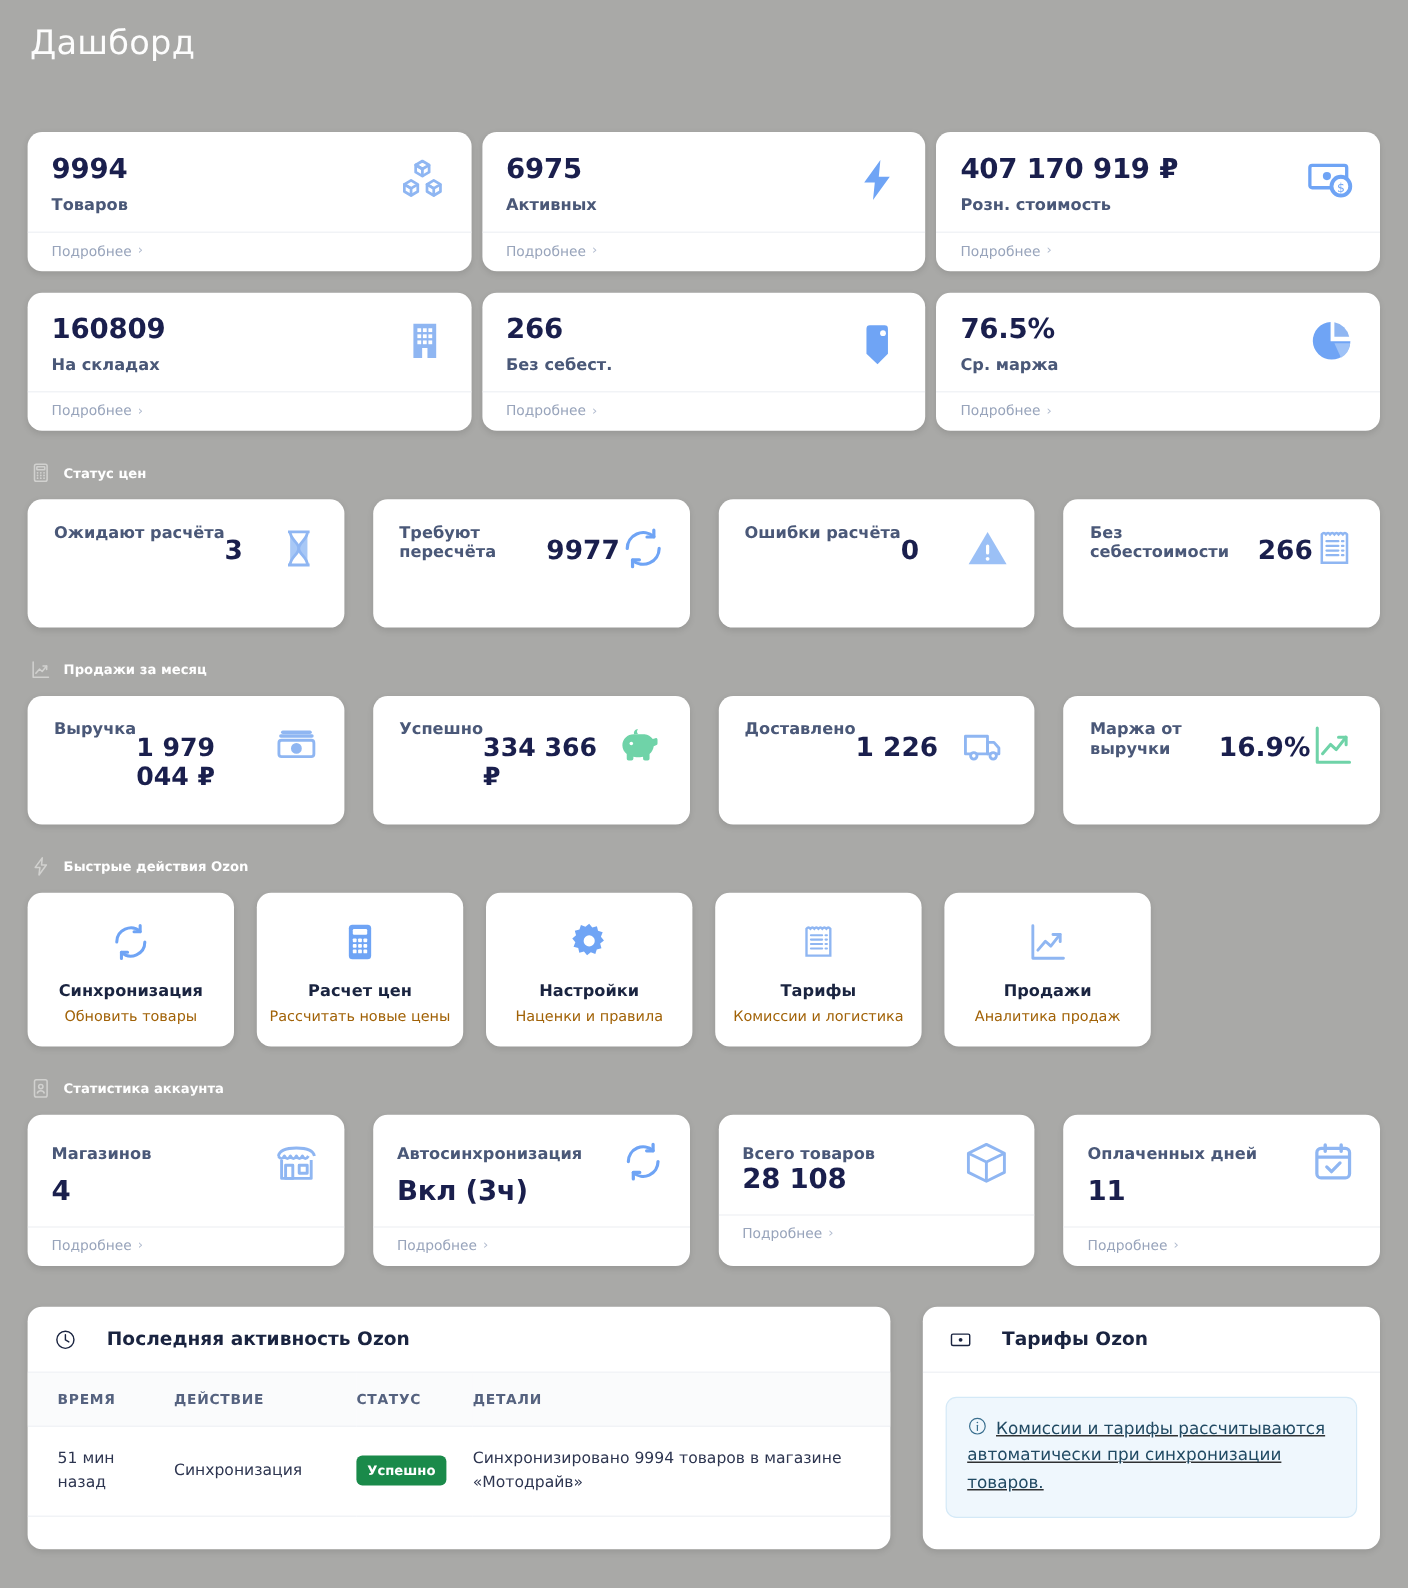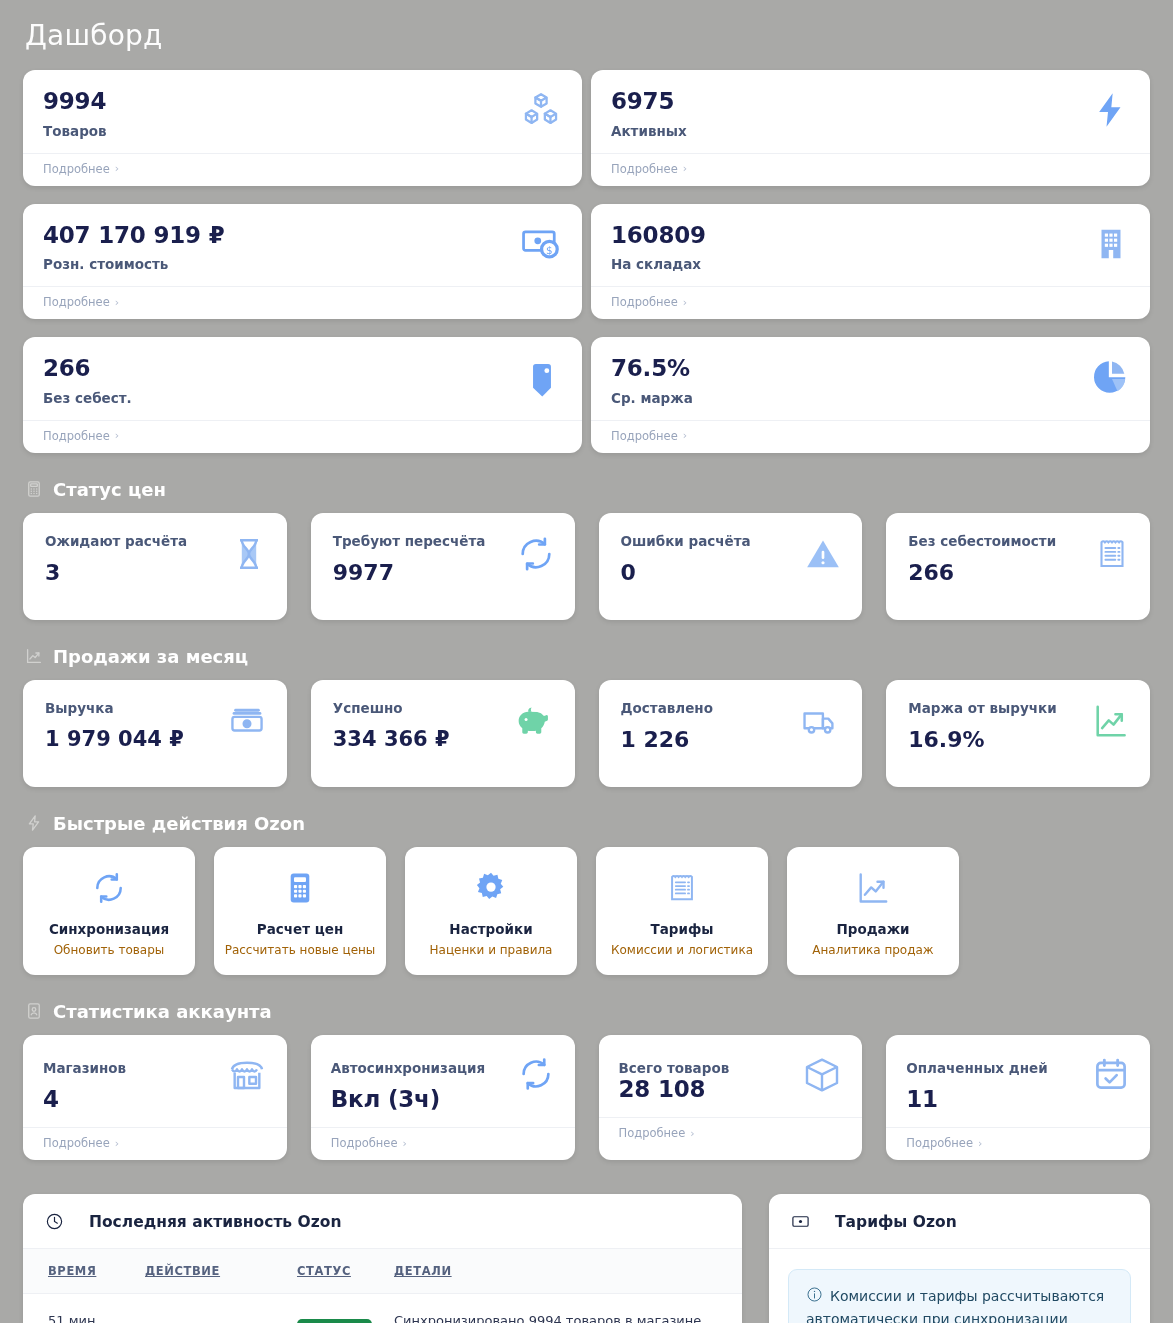--- a/index.html
+++ b/index.html
@@ -22,22 +22,23 @@
   
   .card {
     background: #ffffff;
     border-radius: 12px;
     box-shadow: 0 2px 5px rgba(0,0,0,0.10);
   }
 
   
   .kpi-grid {
     display: grid;
-    grid-template-columns: repeat(2, 1fr);
+    grid-template-columns: repeat(3, 1fr);
     gap: 18px 9px;
+    margin-top: 40px;
   }
   .kpi-card { padding: 0; overflow: hidden; }
   .kpi-top {
     display: flex; align-items: flex-start; justify-content: space-between;
     padding: 18px 20px 14px 20px;
   }
   .kpi-value {
     font-size: 23px; font-weight: 700; color: #1a1f4d;
     line-height: 1.2; letter-spacing: -0.2px;
   }
@@ -50,37 +51,37 @@
     border-top: 1px solid #eef0f4;
     padding: 8px 20px 10px 20px;
     font-size: 11.5px; color: #98a4bb;
     display: flex; align-items: center; gap: 5px;
   }
   .chev { font-size: 11px; color: #b3bdd0; }
 
   
   .sec-head {
     display: flex; align-items: center; gap: 10px;
-    color: #ffffff; font-size: 18px; font-weight: 700;
+    color: #ffffff; font-size: 11px; font-weight: 700;
     margin: 26px 0 13px 2px;
   }
   .sec-head .sec-ico { display: flex; width: 18px; height: 18px; opacity: .85; }
 
   
   .quad-grid {
     display: grid;
     grid-template-columns: repeat(4, 1fr);
     gap: 24px;
   }
   .stat-card {
     padding: 20px 20px 20px 22px;
     min-height: 107px;
     display: flex; align-items: flex-start; justify-content: space-between;
   }
-  .stat-txt { display: flex; flex-direction: column; }
+  .stat-txt { display: flex; flex-direction: row; }
   .stat-label { font-size: 13.5px; font-weight: 700; color: #4a5878; }
   .stat-value { font-size: 22px; font-weight: 700; color: #1a1f4d; margin-top: 11px; }
   .stat-value.big { font-size: 21px; }
   .stat-ico { margin-top: 2px; flex: 0 0 auto; }
 
   
   .qa-grid {
     display: grid;
     grid-template-columns: repeat(6, 1fr);
     gap: 19px;
@@ -113,42 +114,41 @@
   .panel-head .ph-ico { display: flex; width: 19px; height: 19px; }
 
   table.activity { width: 100%; border-collapse: collapse; }
   table.activity th {
     text-align: left;
     font-size: 11.5px; font-weight: 700; letter-spacing: .6px;
     color: #55627f; text-transform: uppercase;
     padding: 15px 10px 15px 0;
     background: #fafbfc;
     border-bottom: 1px solid #eef0f4;
-    text-decoration: underline;
   }
   table.activity th:first-child, table.activity td:first-child { padding-left: 25px; }
   table.activity td {
     font-size: 13px; color: #2d3550;
     padding: 17px 10px 17px 0;
     border-bottom: 1px solid #eef0f4;
     vertical-align: middle;
     line-height: 1.55;
   }
   .col-time { width: 122px; }
   .col-action { width: 152px; }
   .col-status { width: 97px; }
   .badge-ok {
     display: inline-block;
     background: #1a8a4a; color: #ffffff;
     font-size: 11px; font-weight: 700;
     padding: 4px 9px; border-radius: 5px;
     white-space: nowrap;
   }
 
-  .panel-body { padding: 20px 19px 9px 19px; }
+  .panel-body { padding: 20px 19px 26px 19px; text-decoration: underline; }
   .info-box {
     background: #eff7fd;
     border: 1px solid #d4e9f7;
     border-radius: 9px;
     padding: 15px 17px 16px 17px;
     color: #214a63;
     font-size: 14px;
     line-height: 1.62;
   }
   .info-box .i-ico {

